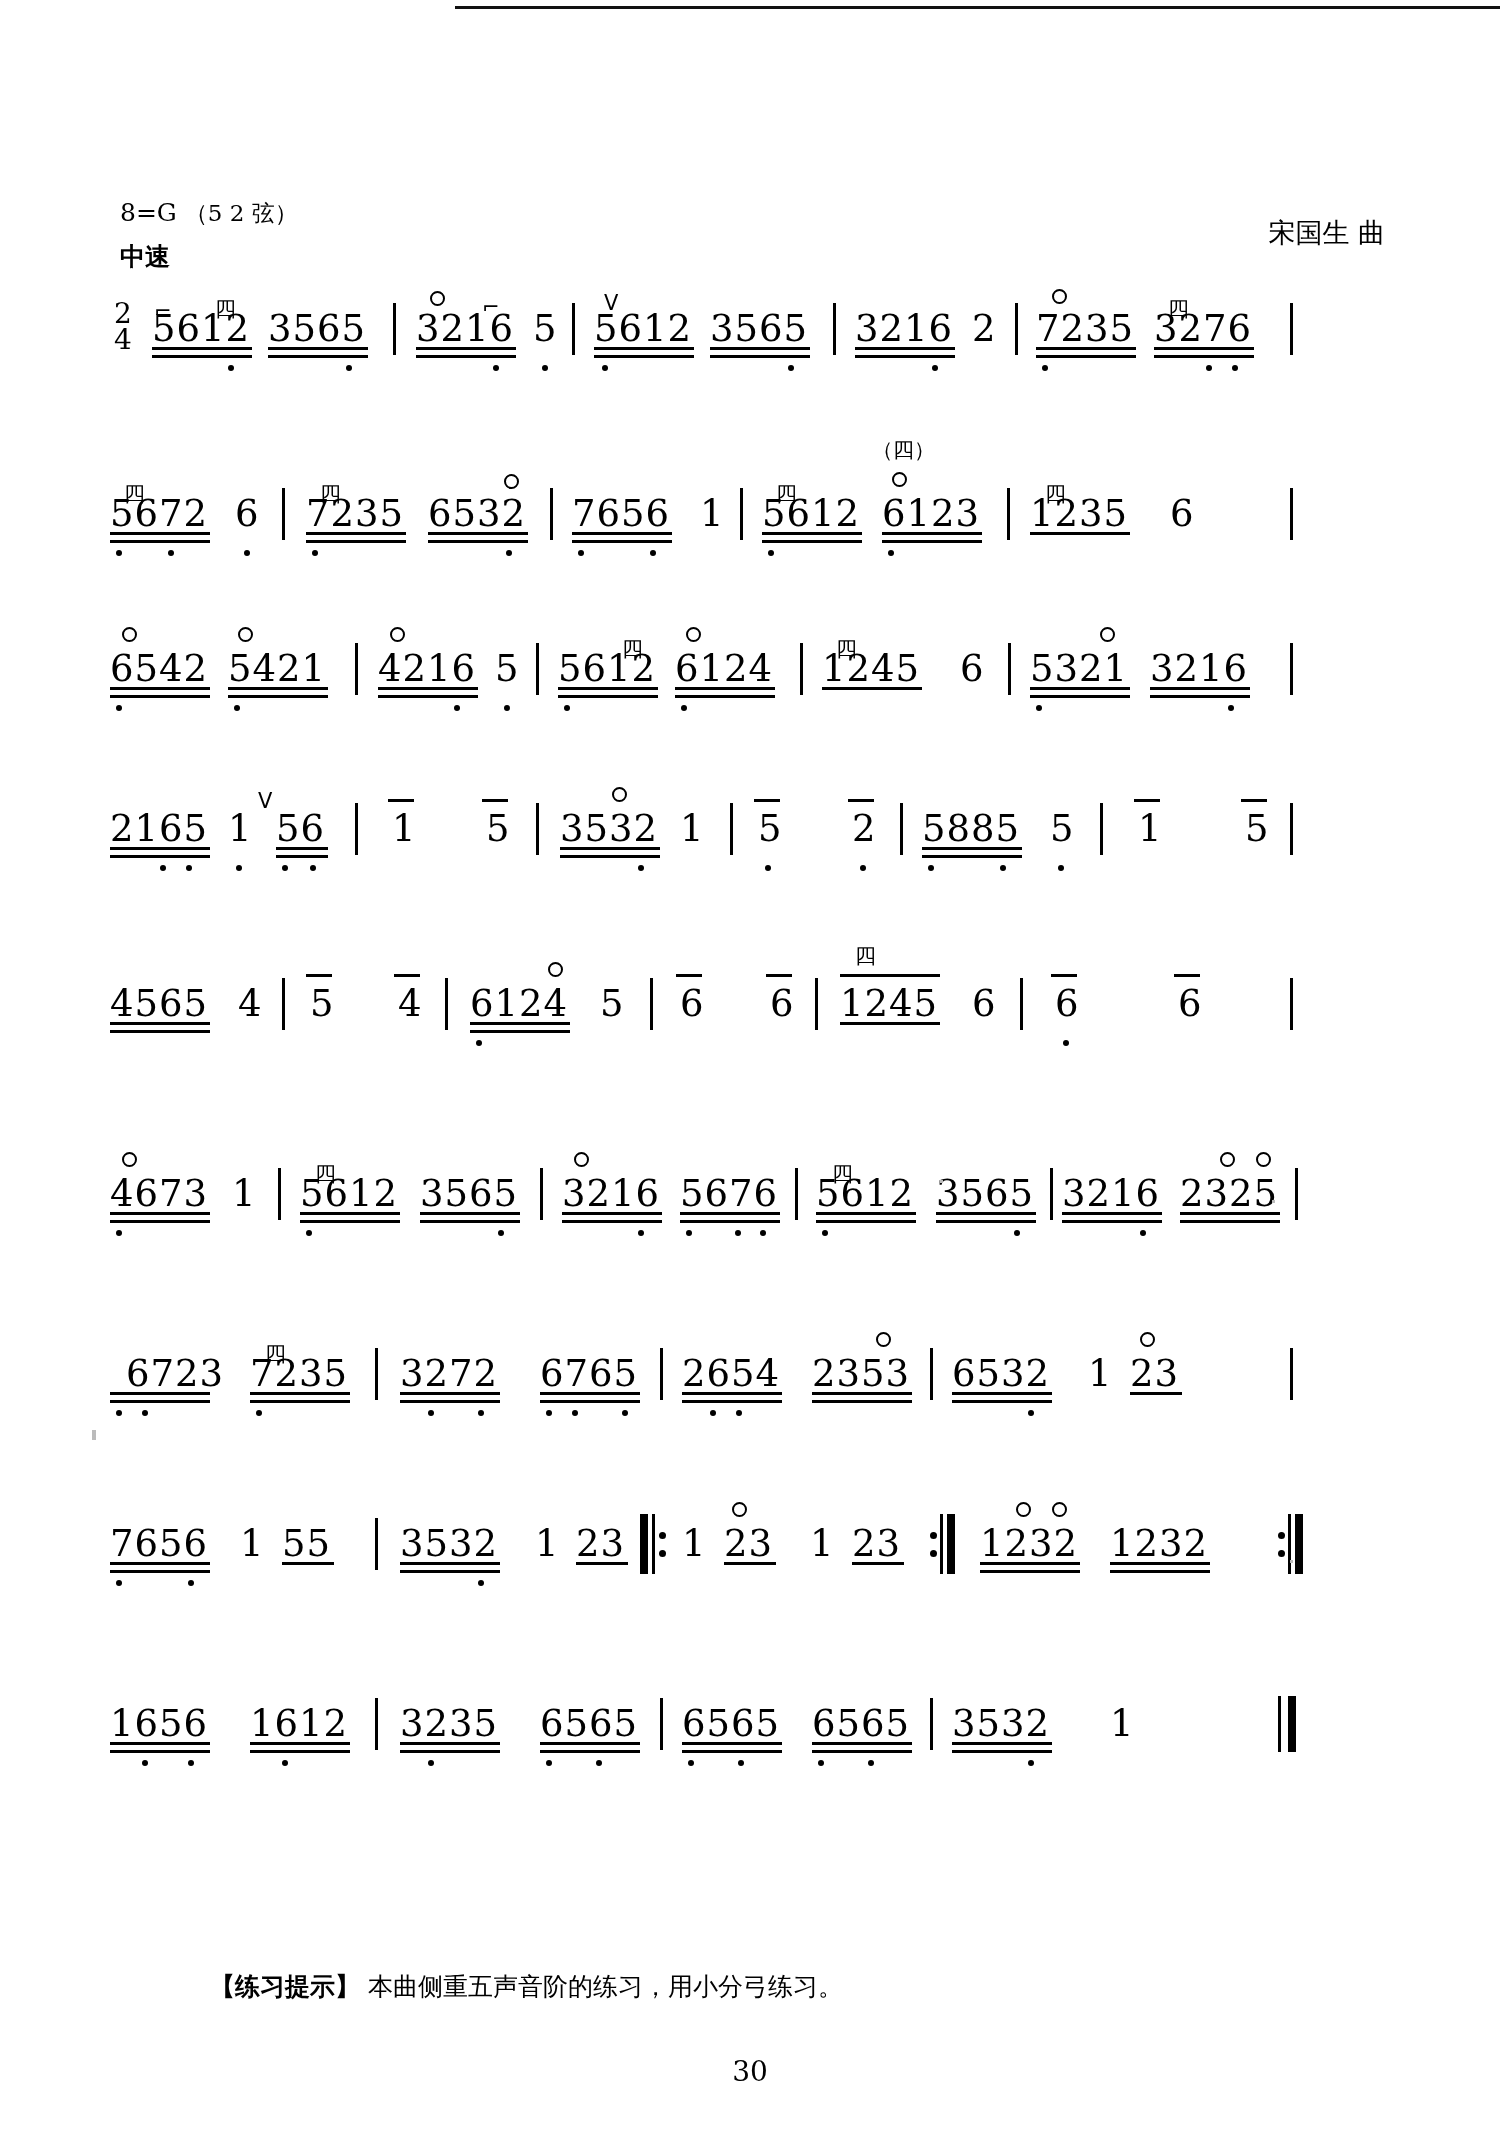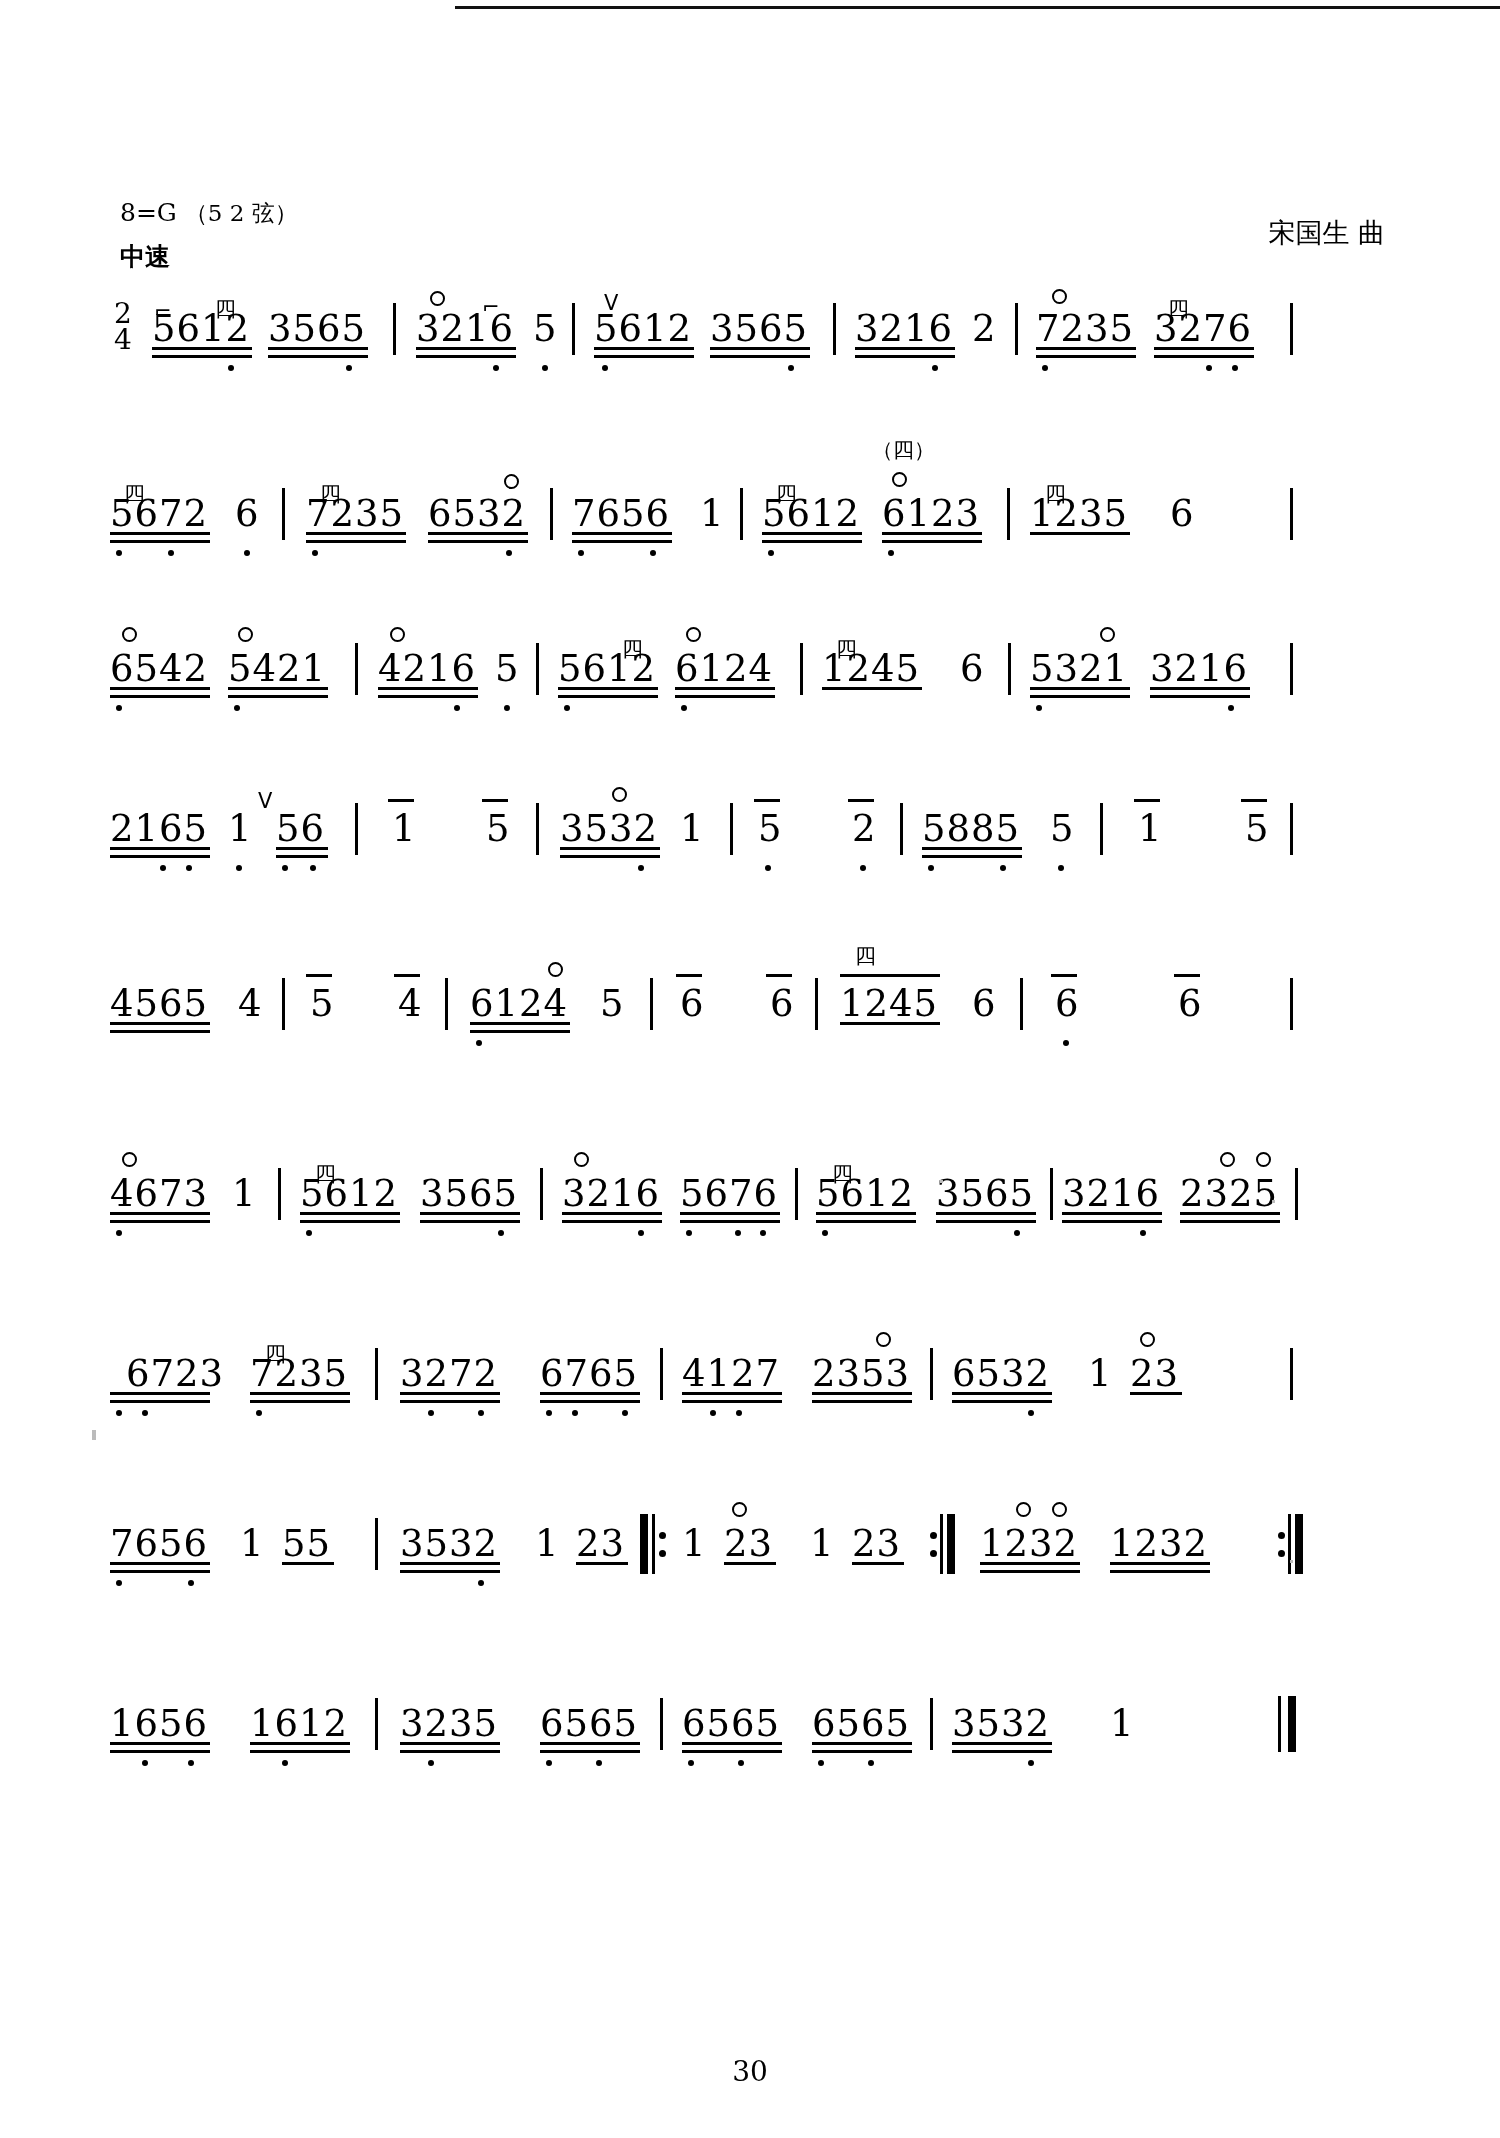--- a/index.html
+++ b/index.html
@@ -614,21 +614,21 @@
 
       <div class="grp" style="left:430px">6765</div>
       <div class="uline" style="left:430px;width:100px"></div>
       <div class="uline2" style="left:430px;width:100px"></div>
       <div class="dot-low" style="left:436px;top:80px"></div>
       <div class="dot-low" style="left:462px;top:80px"></div>
       <div class="dot-low" style="left:512px;top:80px"></div>
 
       <div class="barline" style="left:550px"></div>
 
-      <div class="grp" style="left:572px">4127</div>
+      <div class="grp" style="left:572px">2654</div>
       <div class="uline" style="left:572px;width:100px"></div>
       <div class="uline2" style="left:572px;width:100px"></div>
       <div class="dot-low" style="left:600px;top:80px"></div>
       <div class="dot-low" style="left:626px;top:80px"></div>
 
       <div class="grp" style="left:702px">2353</div>
       <div class="uline" style="left:702px;width:100px"></div>
       <div class="uline2" style="left:702px;width:100px"></div>
       <div class="circ" style="left:766px;top:2px"></div>
 
@@ -762,20 +762,24 @@
 
       <div class="grp" style="left:1000px">1</div>
 
       <div class="barline-final" style="left:1168px;width:22px">
         <i style="left:0;width:3px"></i>
         <i style="left:10px;width:8px"></i>
       </div>
     </div>
   </div>
 
+  <div class="hint">
+    <b>【练习提示】</b>
+    <span>本曲侧重五声音阶的练习，用小分弓练习。</span>
+  </div>
 
   <div class="pageno">30</div>
 
   <div class="speck" style="left:92px;top:1430px;width:4px;height:10px"></div>
   <div class="speck" style="left:1272px;top:1200px"></div>
   <div class="speck" style="left:940px;top:1180px"></div>
   <div class="speck" style="left:1290px;top:1560px"></div>
 </div>
 
 </body></html>

